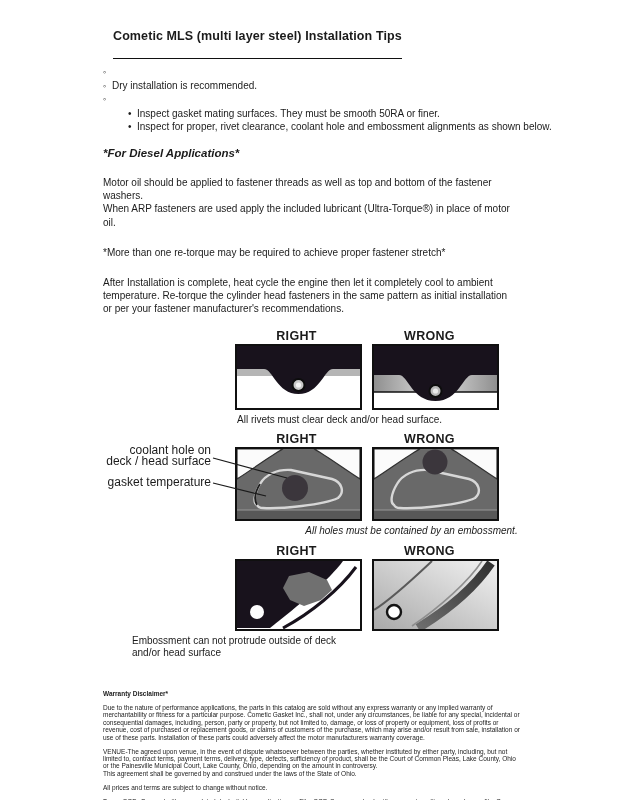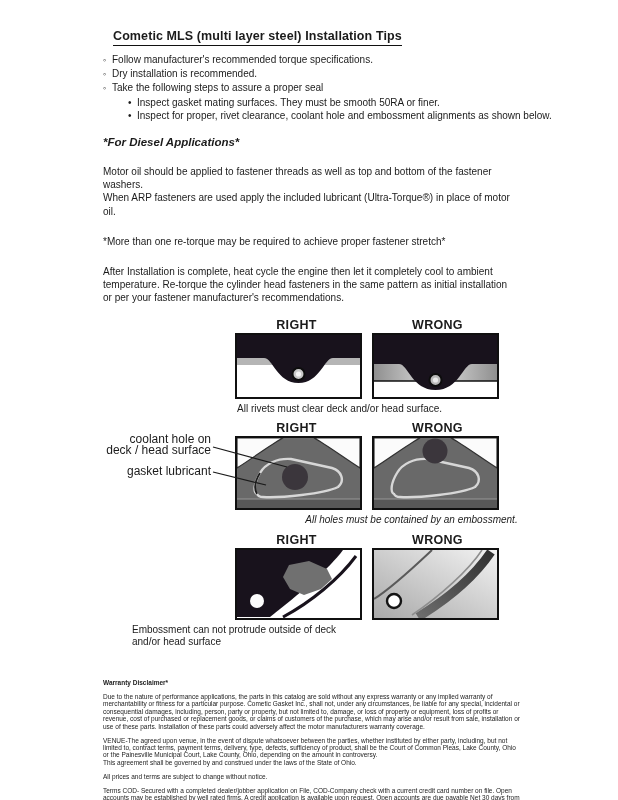--- a/index.html
+++ b/index.html
@@ -1,33 +1,33 @@
 <!DOCTYPE html>
 <html><head>
 <meta charset="utf-8">
 <style>
   html,body{margin:0;padding:0;background:#e8e8e8;}
   .page{width:618px;height:800px;background:#ffffff;position:relative;overflow:hidden;
         font-family:"Liberation Sans",sans-serif;color:#1b1b1b;margin:0 auto;}
   .content{padding:26px 98px 0 103px;}
 
   .title{display:inline-block;margin-left:10px;font-size:12.5px;font-weight:bold;
-         border-bottom:1.5px solid #111;padding-bottom:2px;letter-spacing:.1px;}
+         border-bottom:1.5px solid #111;padding-bottom:15px;letter-spacing:.1px;}
 
   ul.tips{margin:7px 0 0 0;padding:0;list-style:none;font-size:10px;line-height:13.2px;white-space:nowrap;}
   ul.tips li{display:flex;align-items:baseline;}
   ul.tips li .mk{width:9px;flex:none;font-size:9px;}
   ul.tips li.l2{padding-left:25px;}
   ul.tips li.l2 .mk{font-size:10px;}
 
   .diesel-h{margin-top:14px;font-size:11.5px;font-weight:bold;font-style:italic;}
   .para{margin:17px 0 0 0;font-size:10px;line-height:13.2px;white-space:pre-line;}
 
   .diagrams{margin-top:13px;}
-  .dlabels{display:flex;margin-left:132px;gap:18px;font-size:12.5px;font-weight:bold;letter-spacing:.3px;}
+  .dlabels{display:flex;margin-left:132px;gap:10px;font-size:12.5px;font-weight:bold;letter-spacing:.3px;}
   .dlabels span{width:123px;text-align:center;}
   .drow{display:flex;margin-left:132px;gap:10px;margin-top:1px;}
   .panel{width:123px;border:2px solid #101010;line-height:0;background:#fff;}
   .cap{font-size:10px;line-height:12.5px;margin:4px 0 6px 134px;}
   .cap-center{width:353px;margin-left:132px;text-align:center;font-style:italic;}
   .cap-multi{white-space:pre-line;margin-left:29px;}
 
   .pair{position:relative;}
   .annot{position:absolute;left:0;width:108px;text-align:right;font-size:12px;line-height:10.5px;}
   .leads{position:absolute;left:0;top:0;pointer-events:none;}
@@ -40,29 +40,27 @@
 <body>
 
 <div class="page">
   <div class="content">
 
     <div><span class="title">Cometic MLS (multi layer steel) Installation Tips</span></div>
 
     <ul class="tips">
       <li class="l1">
           <span class="mk">◦</span>
-          <span>Follow manufacturer's recommended torque specifications.</span>
         </li>
       <li class="l1">
           <span class="mk">◦</span>
           <span>Dry installation is recommended.</span>
         </li>
       <li class="l1">
           <span class="mk">◦</span>
-          <span>Take the following steps to assure a proper seal</span>
         </li>
       <li class="l2">
           <span class="mk">•</span>
           <span>Inspect gasket mating surfaces.  They must be smooth 50RA or finer.</span>
         </li>
       <li class="l2">
           <span class="mk">•</span>
           <span>Inspect for proper, rivet clearance, coolant hole and embossment alignments as shown below.</span>
         </li>
     </ul>
@@ -110,21 +108,21 @@
               <circle cx="61.5" cy="45" r="2.6" fill="#e9e9e9"></circle>
             </svg>
           </div>
         </div>
       </div>
       <div class="cap">All rivets must clear deck and/or head surface.</div>
 
       <div class="pair">
         <div class="annot" style="top:13px;white-space:pre-line;">coolant hole on
 deck / head surface</div>
-        <div class="annot" style="top:45px;">gasket lubricant</div>
+        <div class="annot" style="top:45px;">gasket temperature</div>
         <svg class="leads" width="415" height="92">
           <line x1="110" y1="26" x2="184" y2="46" stroke="#1a1a1a" stroke-width="1.2"></line>
           <line x1="110" y1="51" x2="163" y2="64" stroke="#1a1a1a" stroke-width="1.2"></line>
         </svg>
         <div class="dlabels">
           <span>RIGHT</span>
           <span>WRONG</span>
         </div>
         <div class="drow">
           <div class="panel">

